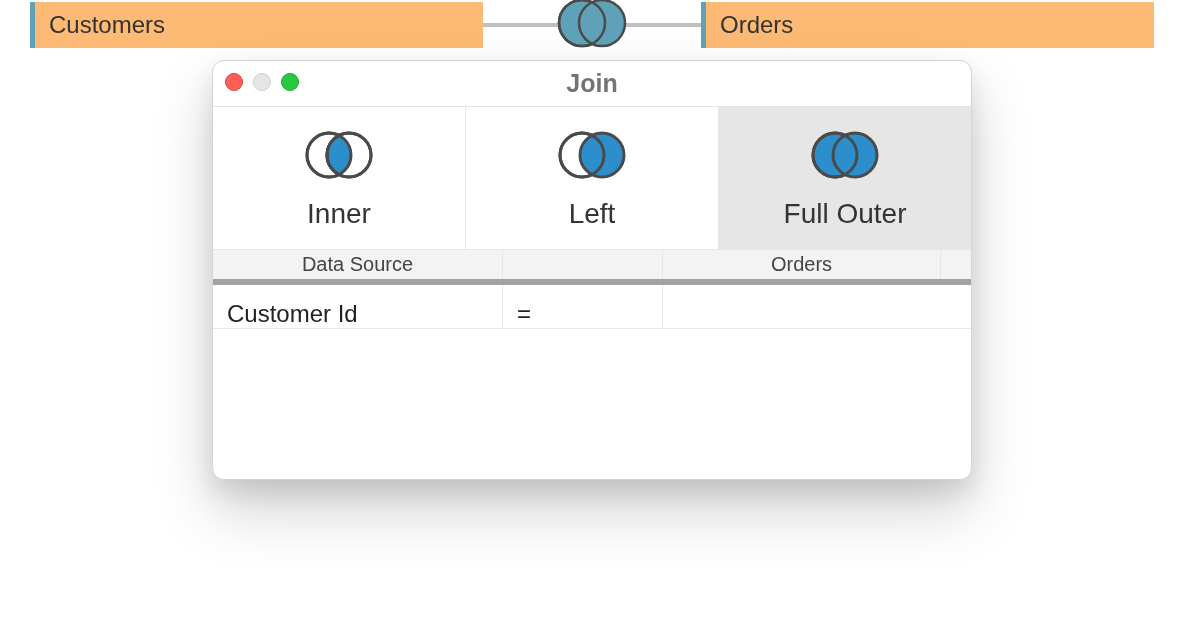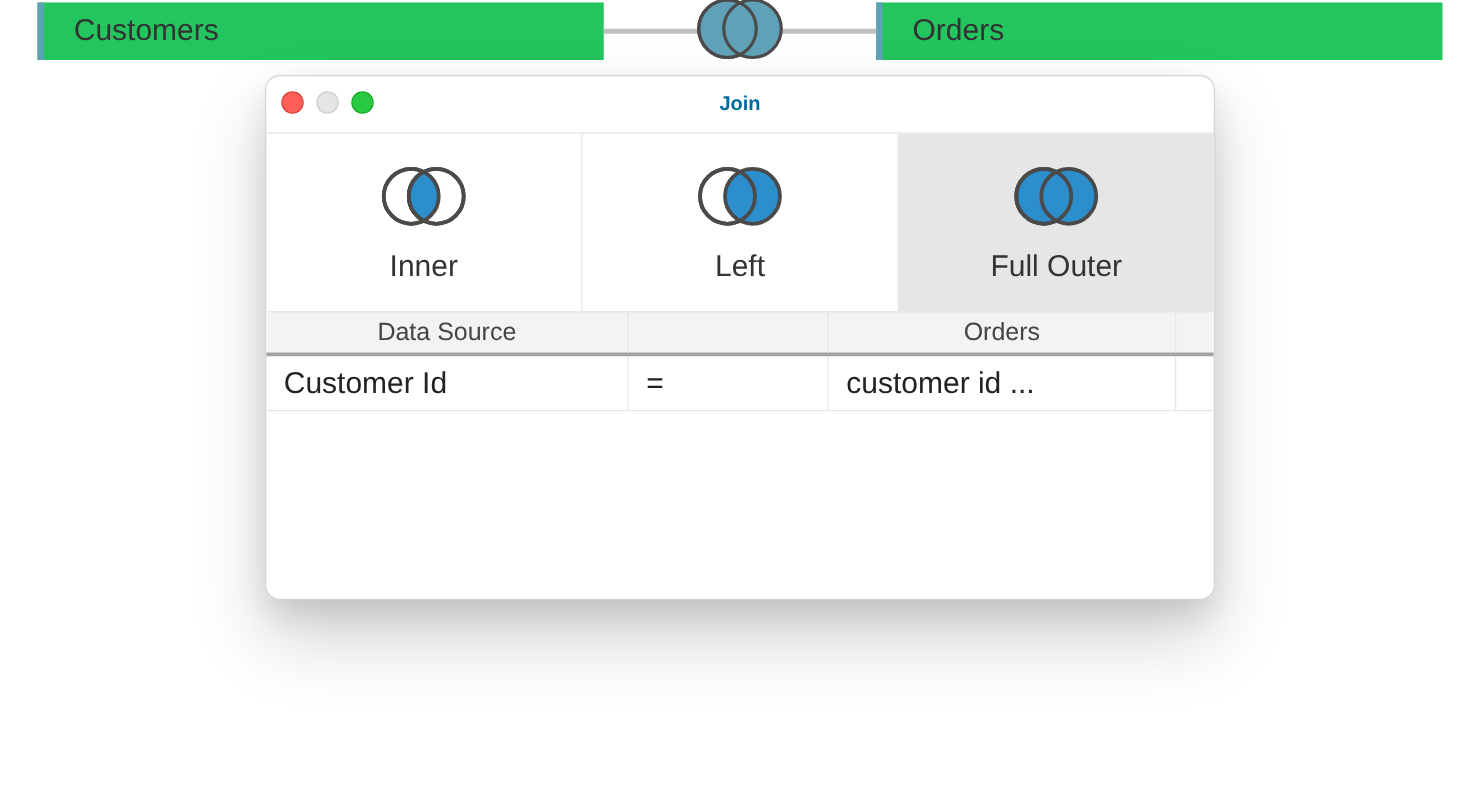--- a/index.html
+++ b/index.html
@@ -18,25 +18,25 @@
     left: 30px;
     right: 30px;
     top: 2px;
     height: 46px;
     display: flex;
     align-items: center;
   }
   .table-chip {
     flex: 1;
     height: 46px;
-    background: #22c55e;
+    background: #fdba74;
     border-left: 5px solid #5fa2b8;
     display: flex;
     align-items: center;
-    padding-left: 24px;
+    padding-left: 14px;
     font-size: 24px;
     color: #333;
   }
   .link {
     width: 218px;
     display: flex;
     align-items: center;
     justify-content: center;
     position: relative;
   }
@@ -87,49 +87,49 @@
   .traffic span {
     width: 18px;
     height: 18px;
     border-radius: 50%;
     display: block;
   }
   .traffic .red { background: #ff5f57; border: 1px solid #e0443e; }
   .traffic .gray { background: #e5e5e5; border: 1px solid #cfcfcf; }
   .traffic .green { background: #28c840; border: 1px solid #17ac2e; }
   .titlebar-title {
-    font-size: 16px;
+    font-size: 25px;
     font-weight: 600;
-    color: #0369a1;
+    color: #737373;
   }
 
   .join-types {
     display: flex;
     height: 142px;
   }
   .join-type {
     flex: 1;
     border-right: 1px solid #e6e6e6;
     display: flex;
     flex-direction: column;
     align-items: center;
     justify-content: center;
     gap: 8px;
-    font-size: 24px;
+    font-size: 28px;
     color: #333;
   }
   .join-type:last-child { border-right: none; }
   .join-type.selected { background: #e6e6e6; }
 
   .clause-header {
     display: flex;
     height: 36px;
     background: #f3f3f3;
     border-top: 1px solid #e6e6e6;
-    border-bottom: 3px solid #a3a3a3;
+    border-bottom: 6px solid #a3a3a3;
     font-size: 20px;
     color: #444;
   }
   .clause-header .col-left,
   .clause-header .col-right {
     display: flex;
     align-items: center;
     justify-content: center;
   }
   .col-left { width: 290px; border-right: 1px solid #e6e6e6; }
@@ -138,21 +138,21 @@
   .col-del { width: 30px; }
 
   .clause-row {
     display: flex;
     height: 44px;
     border-bottom: 1px solid #e6e6e6;
     font-size: 24px;
     color: #222;
     align-items: stretch;
   }
-  .clause-row > div { display: flex; align-items: center; }
+  .clause-row > div { display: flex; align-items: flex-end; }
   .clause-row .col-left { padding-left: 14px; justify-content: flex-start; }
   .clause-row .col-op { padding-left: 14px; justify-content: flex-start; }
   .clause-row .col-right { padding-left: 14px; justify-content: flex-start; }
 
   .clause-add {
     height: 44px;
     border-bottom: 1px solid #e6e6e6;
     display: flex;
     align-items: center;
     padding-left: 14px;
@@ -242,19 +242,16 @@
     <div class="col-del"></div>
   </div>
 
   <div class="clause-row">
     <div class="col-left">
       <span>Customer Id</span>
     </div>
     <div class="col-op">
       <span>=</span>
     </div>
-    <div class="col-right">
-      <span>customer id ...</span>
-    </div>
     <div class="col-del"></div>
   </div>
 
 </div>
 
 </body></html>

